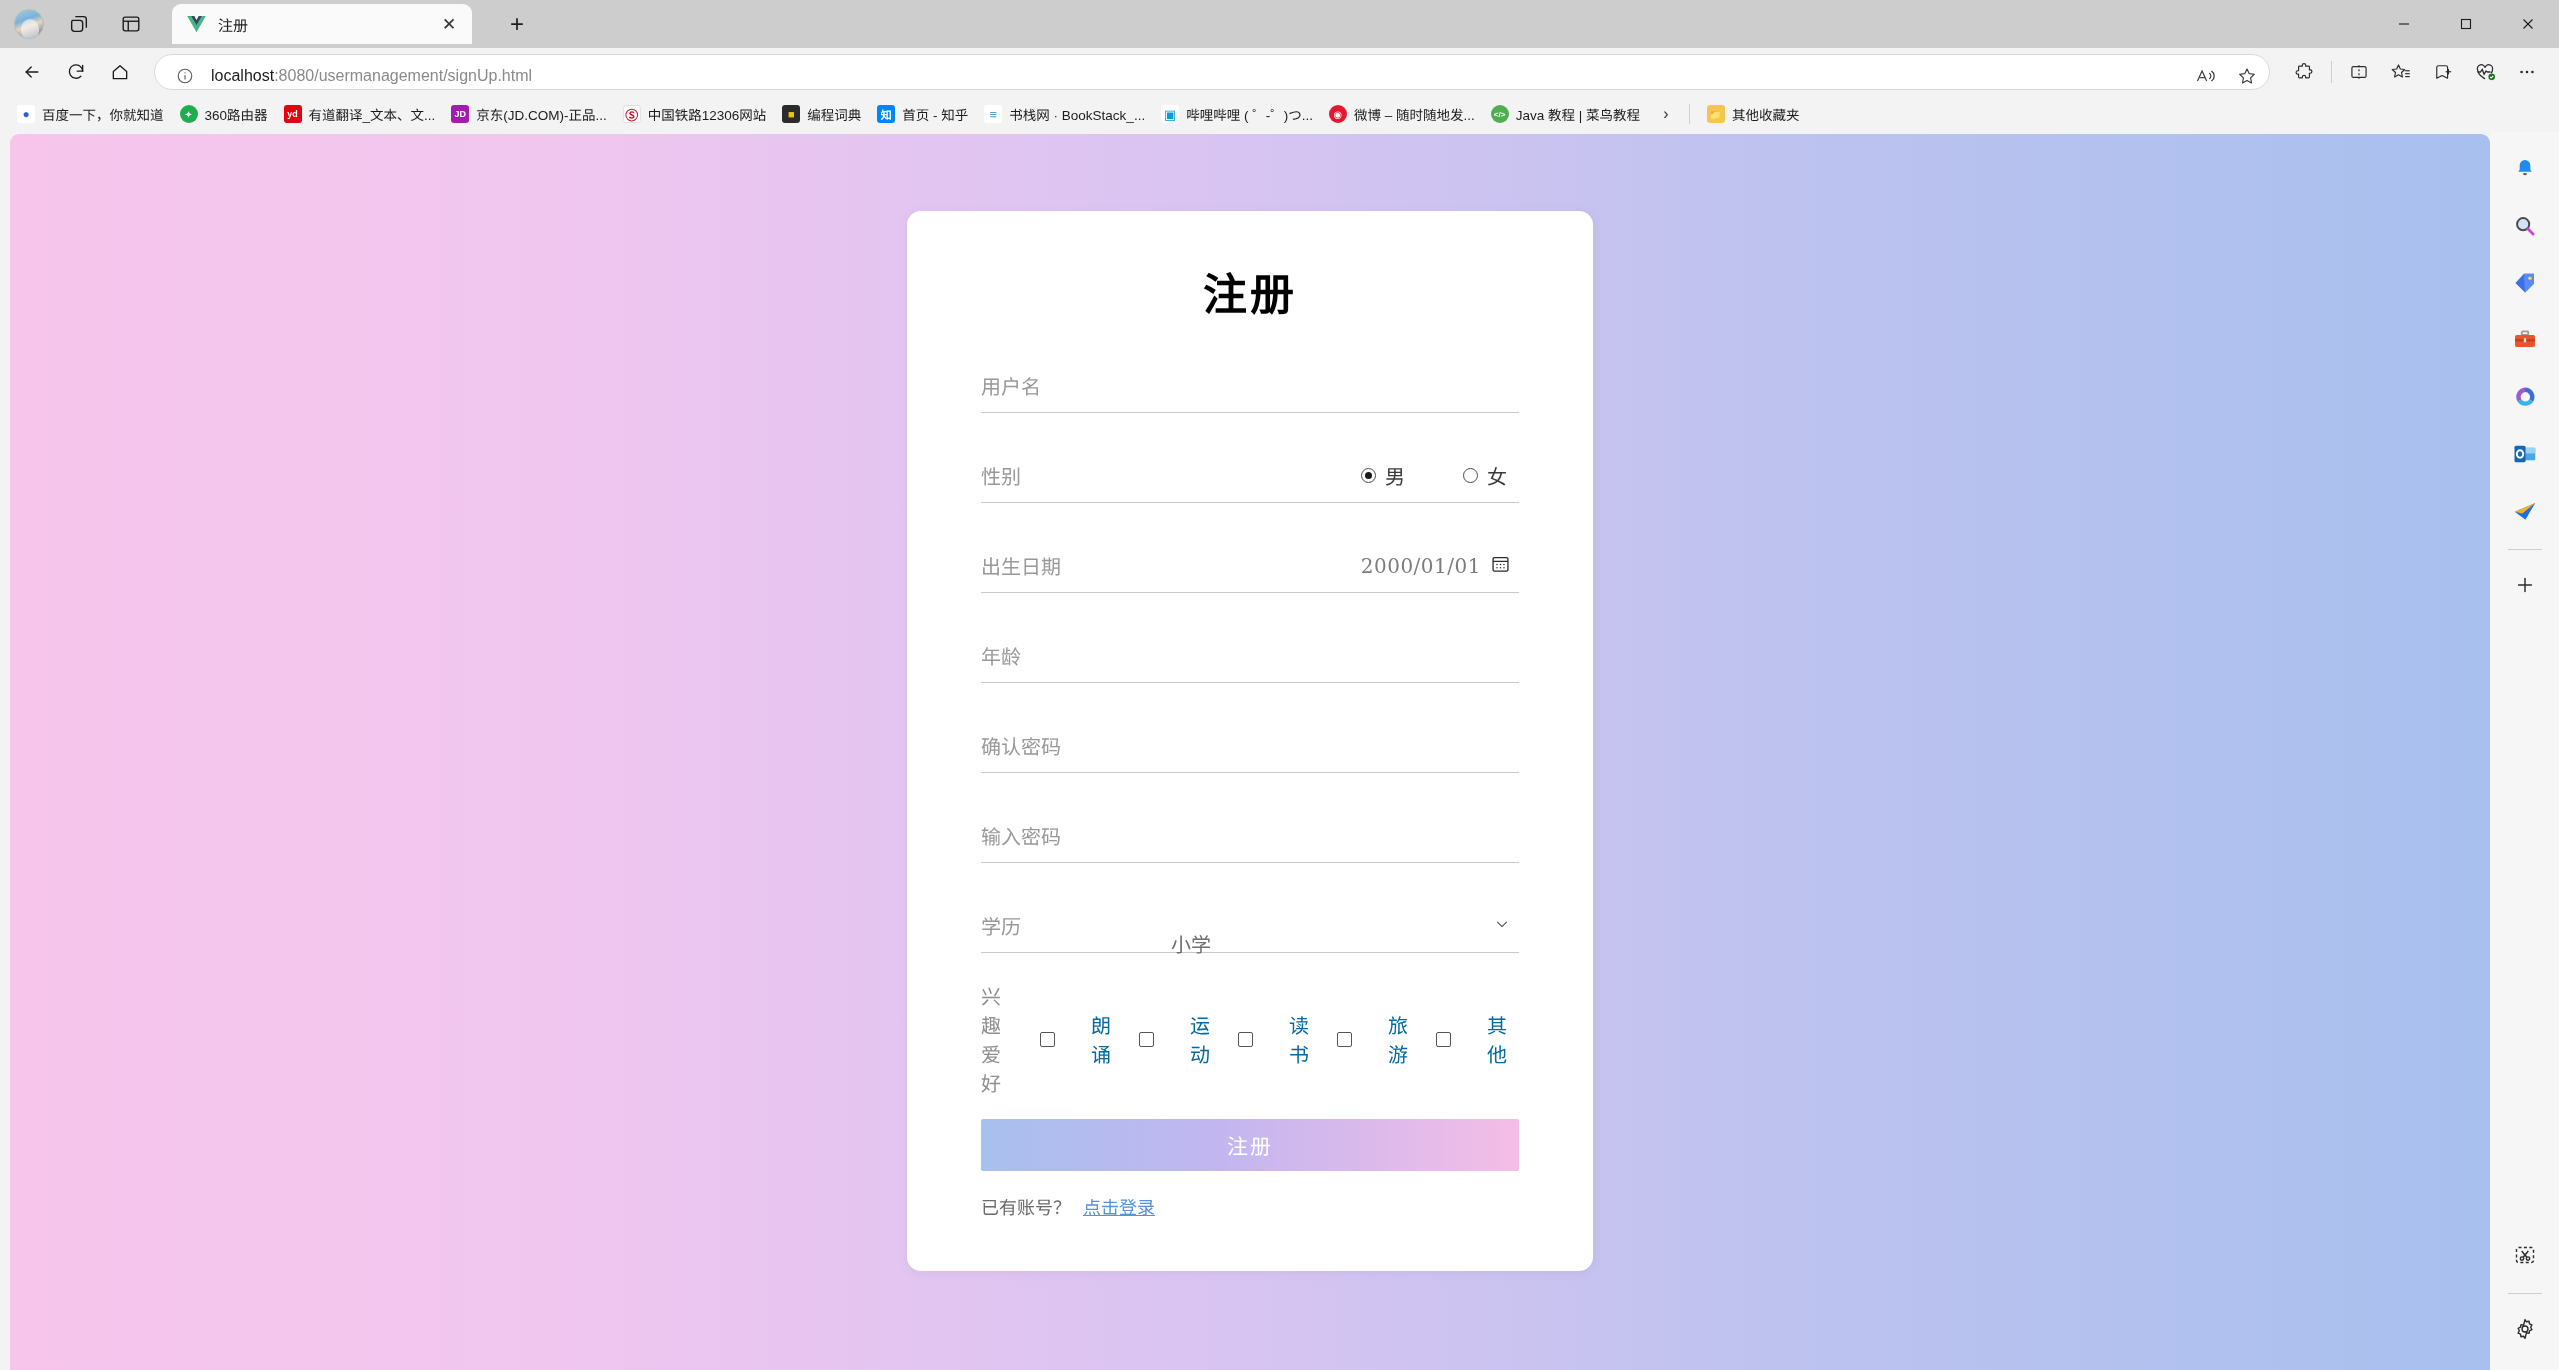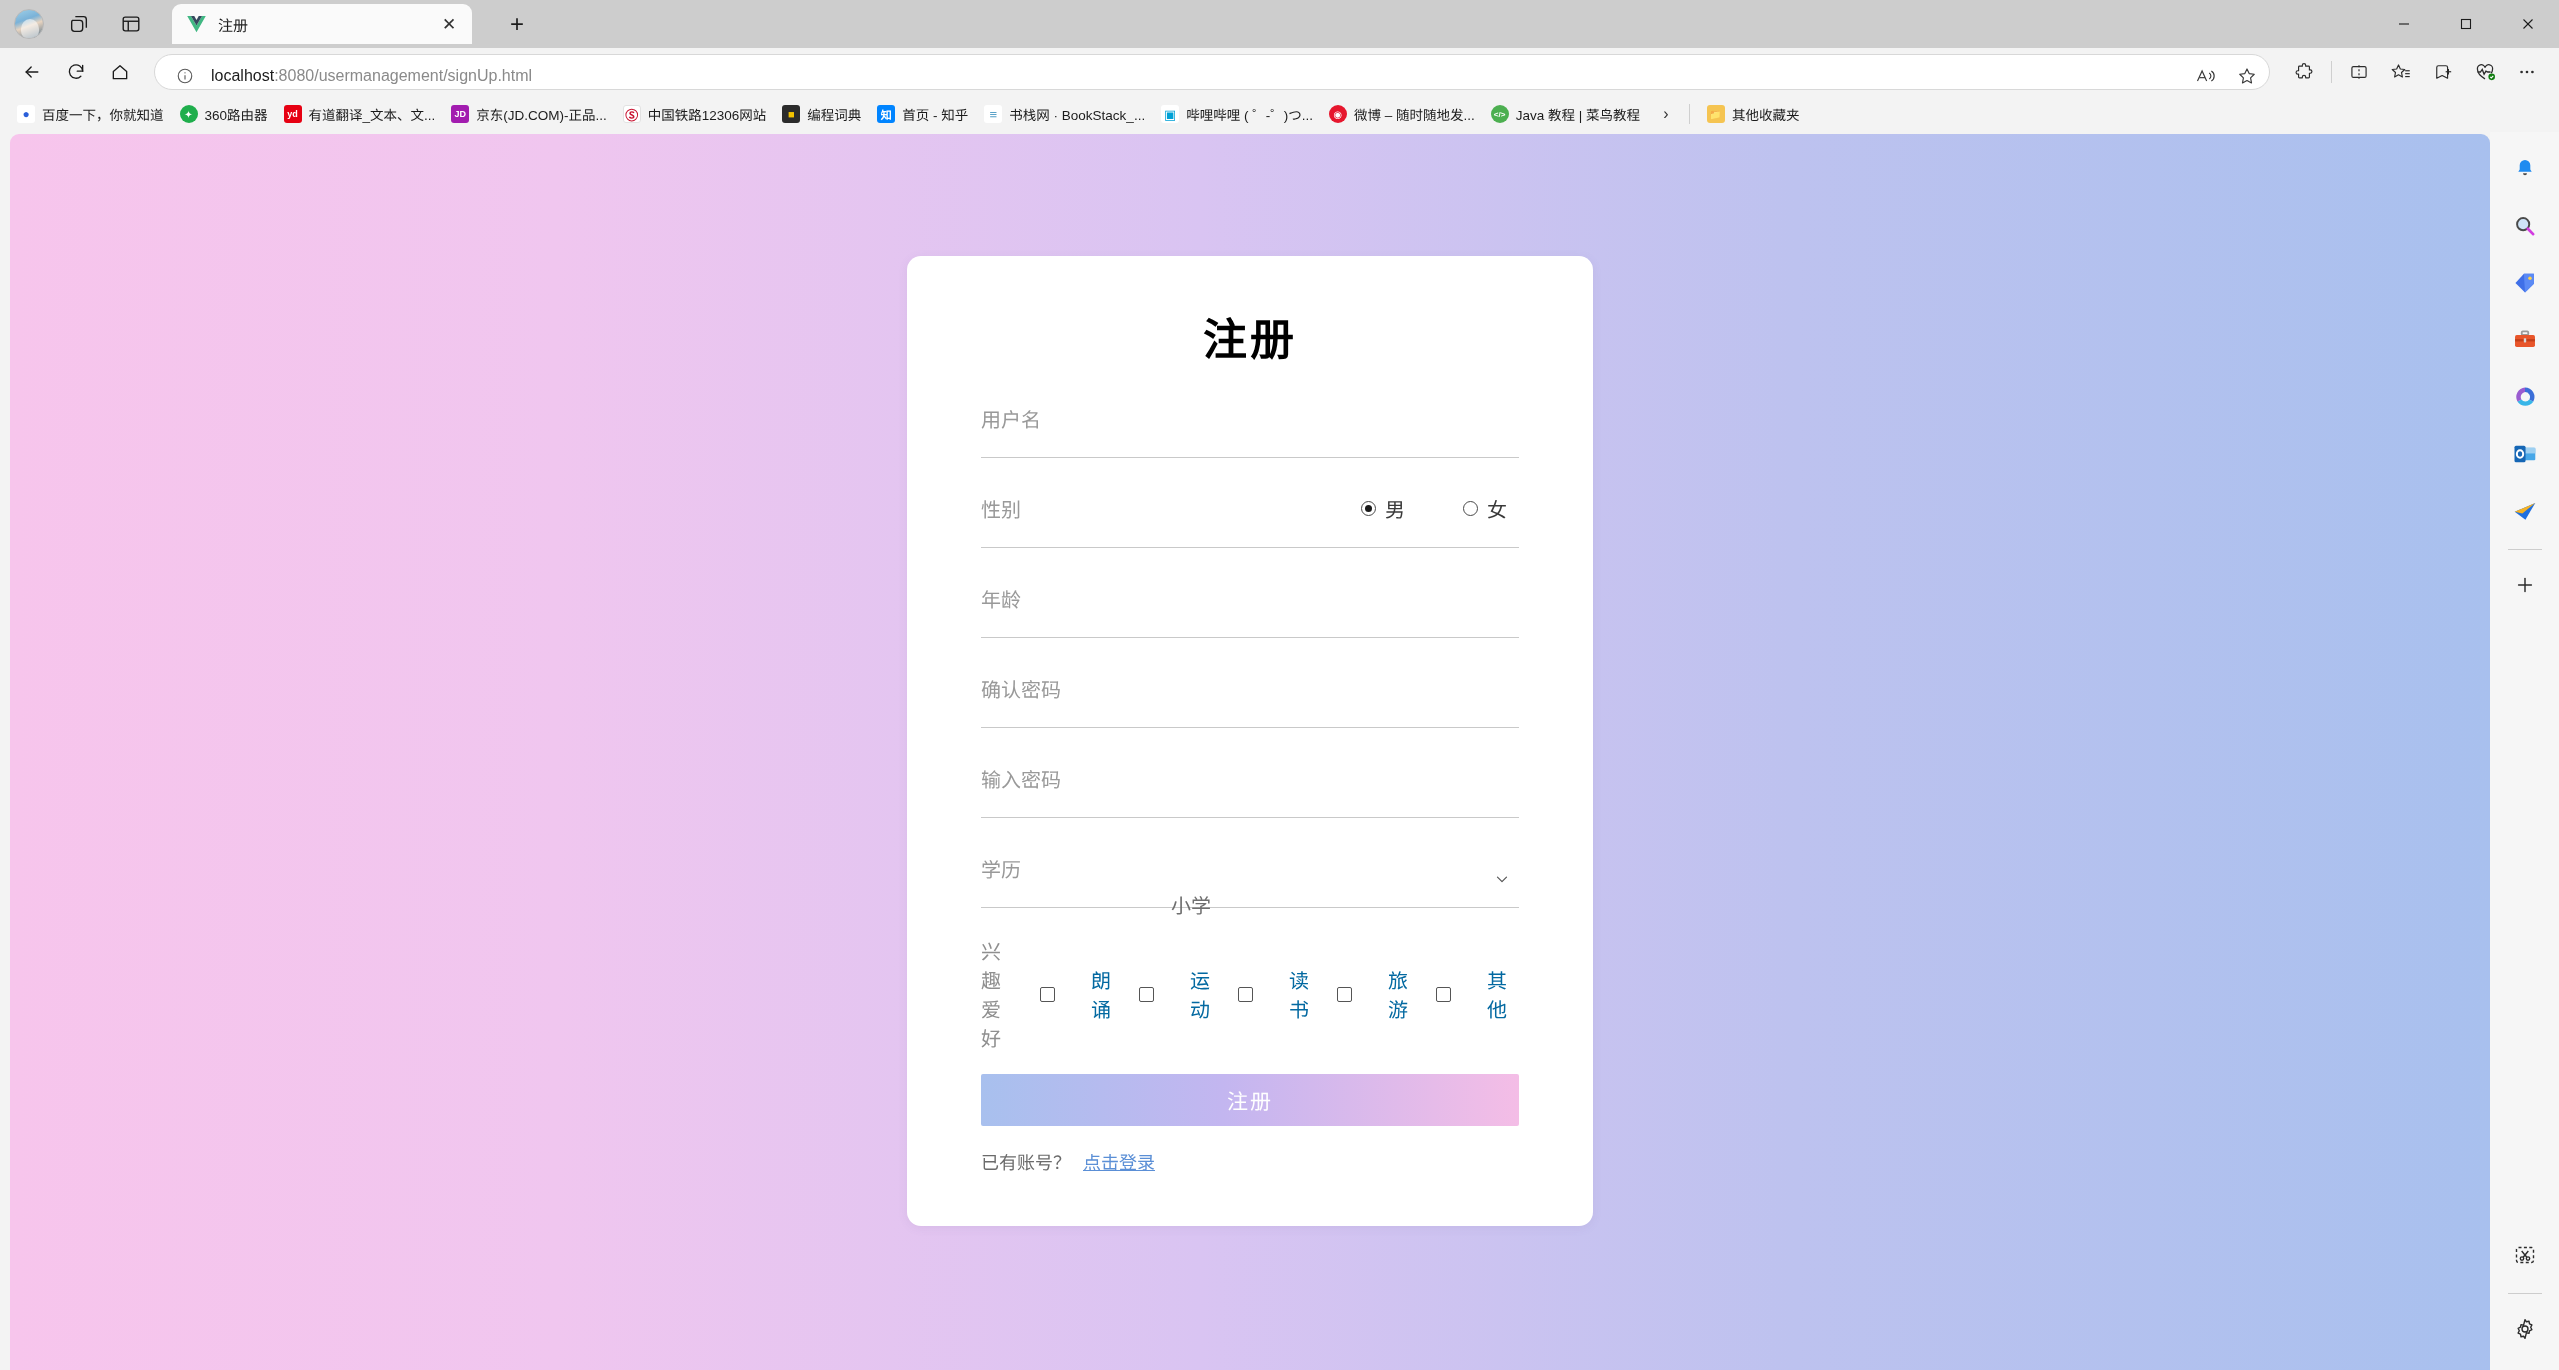--- a/index.html
+++ b/index.html
@@ -108,21 +108,21 @@
     width: 686px; background: #ffffff; border-radius: 14px;
     padding: 38px 74px 52px; margin-top: -22px;
     box-shadow: 0 2px 10px rgba(120,100,160,.10);
   }
   .card-title {
     text-align: center; font-size: 44px; font-weight: bold; color: #000;
     letter-spacing: 3px; margin: 10px 0 36px;
     font-family: "DejaVu Sans", "Liberation Sans", sans-serif;
   }
   .field {
-    display: flex; align-items: flex-start; justify-content: space-between;
+    display: flex; align-items: center; justify-content: space-between;
     border-bottom: 1px solid #c9c9c9; height: 54px; margin-bottom: 36px; position: relative;
   }
   .field-label { font-size: 20px; color: #999; font-weight: 400; }
   .radios { display: flex; align-items: center; gap: 58px; padding-right: 12px; }
   .radio-wrap { display: flex; align-items: center; gap: 9px; font-size: 20px; color: #3a3a3a; cursor: pointer; }
   .radio {
     width: 15px; height: 15px; border-radius: 50%; border: 1.5px solid #4a4a4a;
     display: inline-block; position: relative; flex: 0 0 15px;
   }
   .radio.checked::after {
@@ -369,20 +369,36 @@
               <span class="radio checked"></span>
               <span>男</span>
             </label>
             <label class="radio-wrap">
               <span class="radio"></span>
               <span>女</span>
             </label>
           </span>
         </div>
 
+        <div class="field">
+          <span class="field-label">出生日期</span>
+          <span class="date-value">2000/01/01</span>
+          <span class="cal-icon">
+            <svg width="21" height="21" viewBox="0 0 24 24" fill="none" stroke="#2b2b2b" stroke-width="1.5">
+              <rect x="3.5" y="4.8" width="17" height="15.4" rx="1.6"></rect>
+              <line x1="3.5" y1="9" x2="20.5" y2="9"></line>
+              <circle cx="8" cy="12.6" r=".85" fill="#2b2b2b" stroke="none"></circle>
+                <circle cx="12" cy="12.6" r=".85" fill="#2b2b2b" stroke="none"></circle>
+                <circle cx="16" cy="12.6" r=".85" fill="#2b2b2b" stroke="none"></circle>
+              <circle cx="8" cy="16.4" r=".85" fill="#2b2b2b" stroke="none"></circle>
+                <circle cx="12" cy="16.4" r=".85" fill="#2b2b2b" stroke="none"></circle>
+                <circle cx="16" cy="16.4" r=".85" fill="#2b2b2b" stroke="none"></circle>
+            </svg>
+          </span>
+        </div>
 
         <div class="field">
           <span class="field-label">年龄</span>
         </div>
 
         <div class="field">
           <span class="field-label">确认密码</span>
         </div>
 
         <div class="field">

